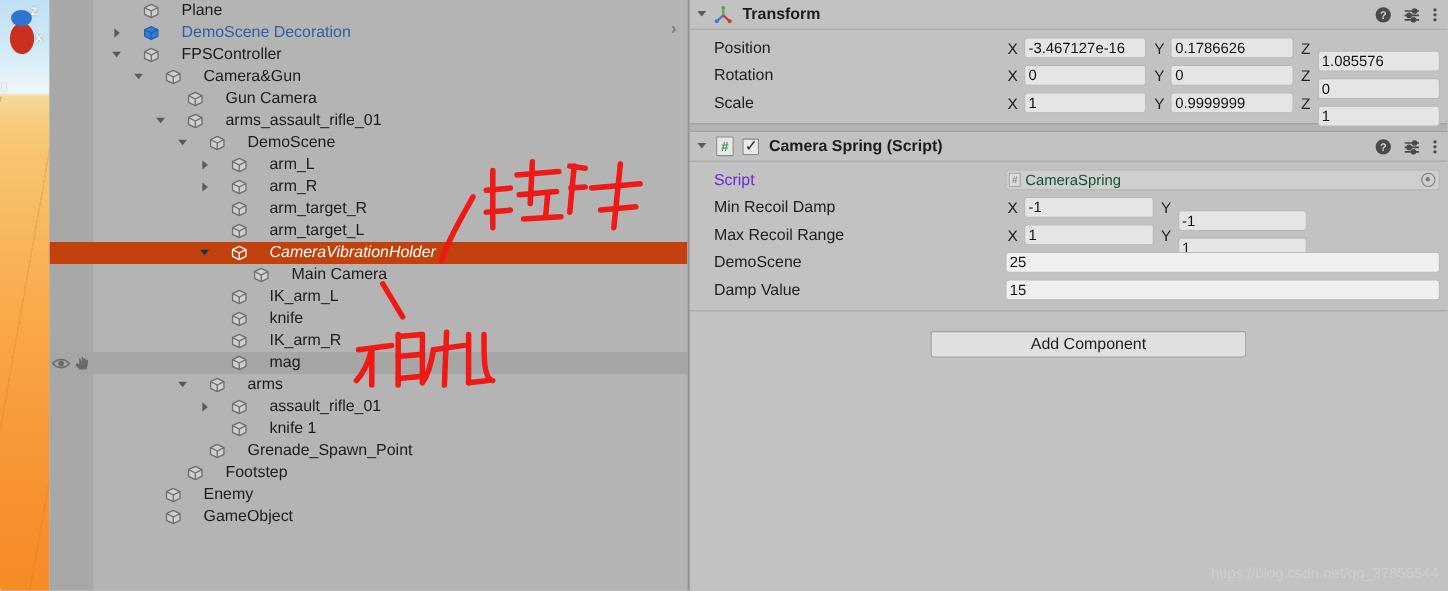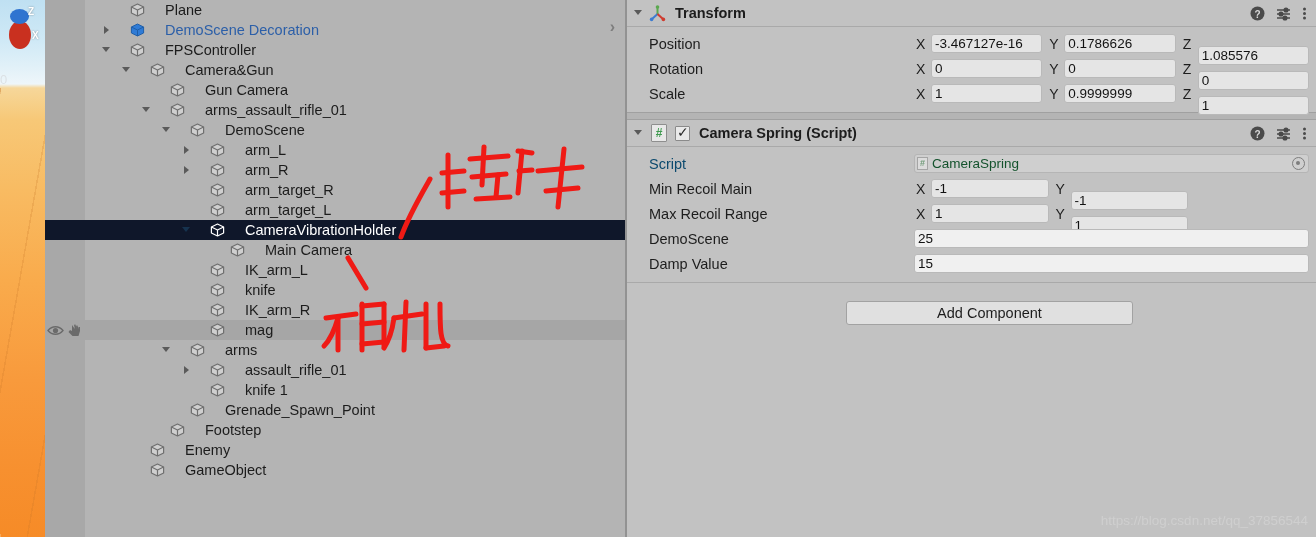--- a/index.html
+++ b/index.html
@@ -60,21 +60,21 @@
   .hier-gutter {
     position: absolute; left: 0; top: 0; width: 40px; height: 537px;
     background: #a8a8a8;
   }
   .hier-list { position: absolute; left: 0; top: 0; right: 0; }
   .hier-row {
     position: relative; height: 20px; line-height: 20px;
     display: flex; align-items: center; white-space: nowrap;
     font-size: 14.5px; color: #1c1c1c; gap: 16px;
   }
-  .hier-row.selected { background: #0f172a; color: #ffffff; }
+  .hier-row.selected { background: #c2410c; color: #ffffff; font-style: italic; }
   .hier-row.hovered  { background: #a6a6a6; }
   .hier-row.prefab   { color: #2c5fa8; }
 
   .twisty {
     width: 13px; min-width: 13px; height: 20px; position: relative;
   }
   .twisty.closed::before {
     content: ""; position: absolute; left: 3px; top: 6px;
     border-left: 5px solid #5a5a5a;
     border-top: 4px solid transparent; border-bottom: 4px solid transparent;
@@ -149,21 +149,21 @@
 
   .comp-body { background: #c2c2c2; padding: 4px 0 6px 0; }
   .prop-row {
     height: 25px; display: flex; align-items: center;
     padding-left: 22px; padding-right: 7px;
   }
   .prop-label {
     width: 265px; min-width: 265px;
     font-size: 14.5px; color: #1d1d1d;
   }
-  .prop-label.disabled { color: #0c4a6e; }
+  .prop-label.disabled { color: #6d28d9; }
 
   .vec-field { display: flex; align-items: center; flex: 1; gap: 0; }
   .axis-lbl {
     font-size: 14px; color: #1d1d1d; width: 17px; min-width: 17px;
     text-align: left; padding-left: 2px;
   }
   .num-input {
     height: 19px; background: #e5e5e5;
     border: 1px solid #b9b9b9; border-radius: 3px;
     font-size: 13.5px; color: #121212;
@@ -709,21 +709,21 @@
     <div class="comp-body" id="spring-body">
         <div class="prop-row">
           <div class="prop-label disabled">Script</div>
           <div class="obj-field">
             <span class="mini-script">#</span>
             <span class="obj-name">CameraSpring</span>
             <span class="obj-picker"></span>
           </div>
         </div>
         <div class="prop-row">
-          <div class="prop-label">Min Recoil Main</div>
+          <div class="prop-label">Min Recoil Damp</div>
           <div class="vec-field" style="flex: 0 0 274px;">
             <span class="axis-lbl">X</span>
             <div class="num-input">-1</div>
             <span class="axis-lbl">Y</span>
             <div class="num-input wide">-1</div>
           </div>
         </div>
         <div class="prop-row">
           <div class="prop-label">Max Recoil Range</div>
           <div class="vec-field" style="flex: 0 0 274px;">

